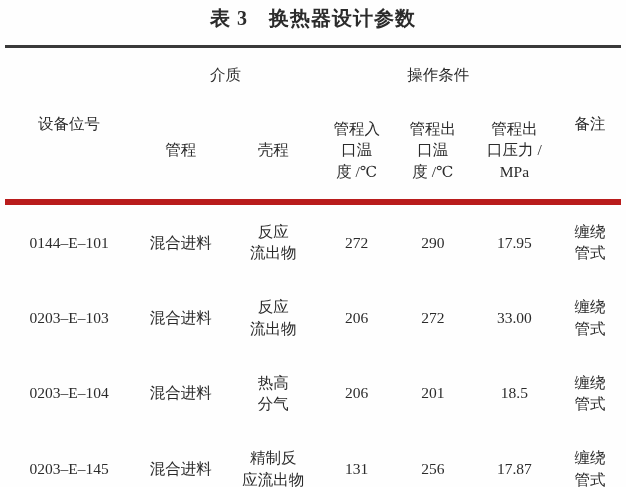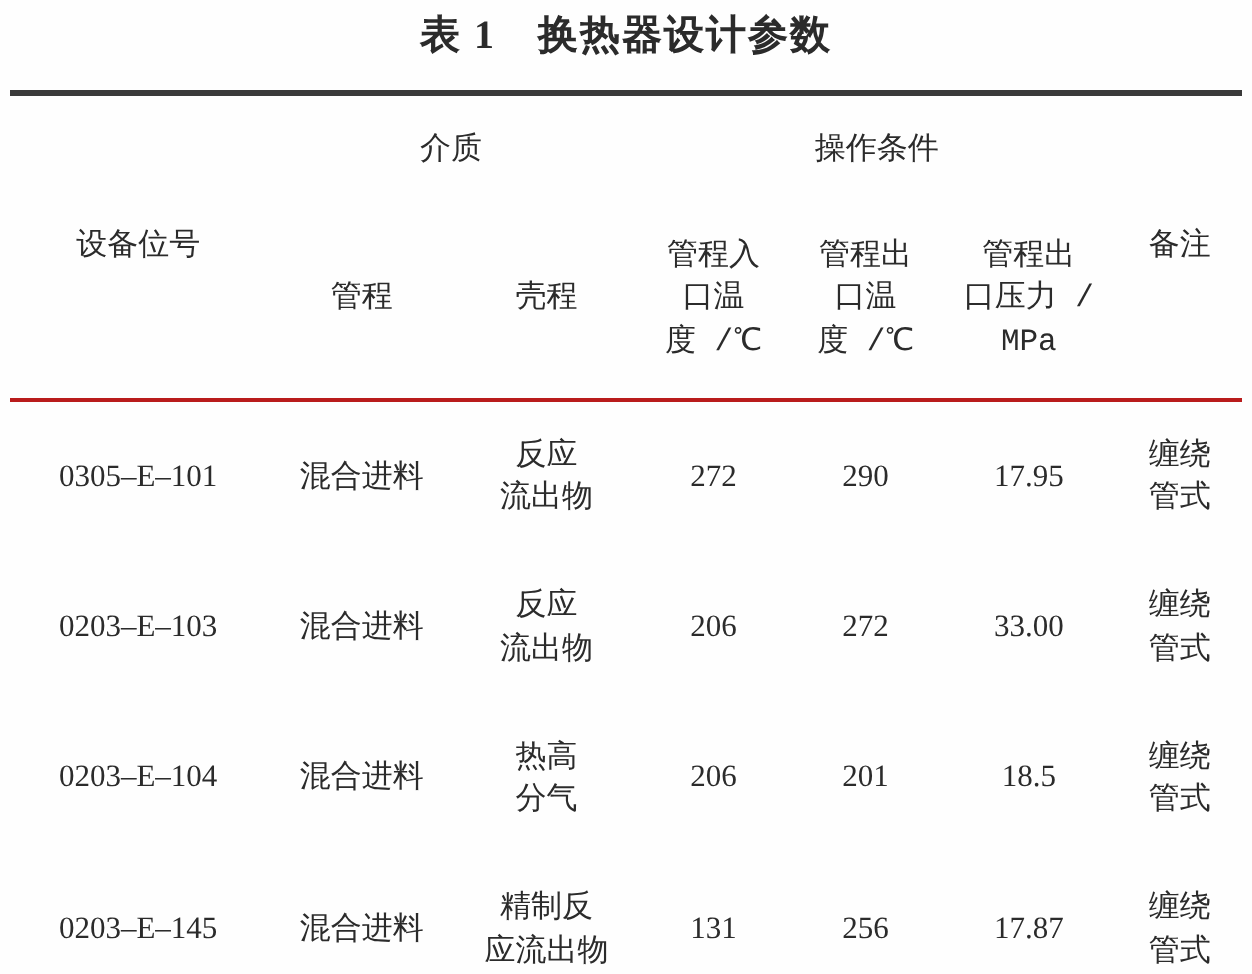--- a/index.html
+++ b/index.html
@@ -43,31 +43,30 @@
     font-weight: normal;
     font-size: 15.5px;
     line-height: 1.4;
     white-space: pre-line;
     color: #2b2b2b;
   }
   thead tr.group-row { height: 54px; }
   thead tr.sub-row   { height: 84px; }
   thead tr.sub-row th,
   thead th.rowspan-head {
-    border-bottom: 2px solid #b91c1c;
-    font-family: Liberation Mono, monospace;
+    border-bottom: 6px solid #b91c1c;
   }
   tbody tr.data-row { height: 72px; }
 </style>
 </head>
 <body>
 
 <div class="page">
 
-  <div class="table-title">表 1　换热器设计参数</div>
+  <div class="table-title">表 3　换热器设计参数</div>
 
   <table class="params-table">
     <colgroup>
       <col style="width:20.8%">
       <col style="width:15.5%">
       <col style="width:14.5%">
       <col style="width:12.6%">
       <col style="width:12.1%">
       <col style="width:14.4%">
       <col style="width:10.1%">
@@ -88,21 +87,21 @@
         <th>管程出
 口温
 度 /℃</th>
         <th>管程出
 口压力 /
 MPa</th>
       </tr>
     </thead>
     <tbody>
       <tr class="data-row">
-        <td>0305–E–101</td>
+        <td>0144–E–101</td>
         <td>混合进料</td>
         <td>反应
 流出物</td>
         <td>272</td>
         <td>290</td>
         <td>17.95</td>
         <td>缠绕
 管式</td>
       </tr>
       <tr class="data-row">

